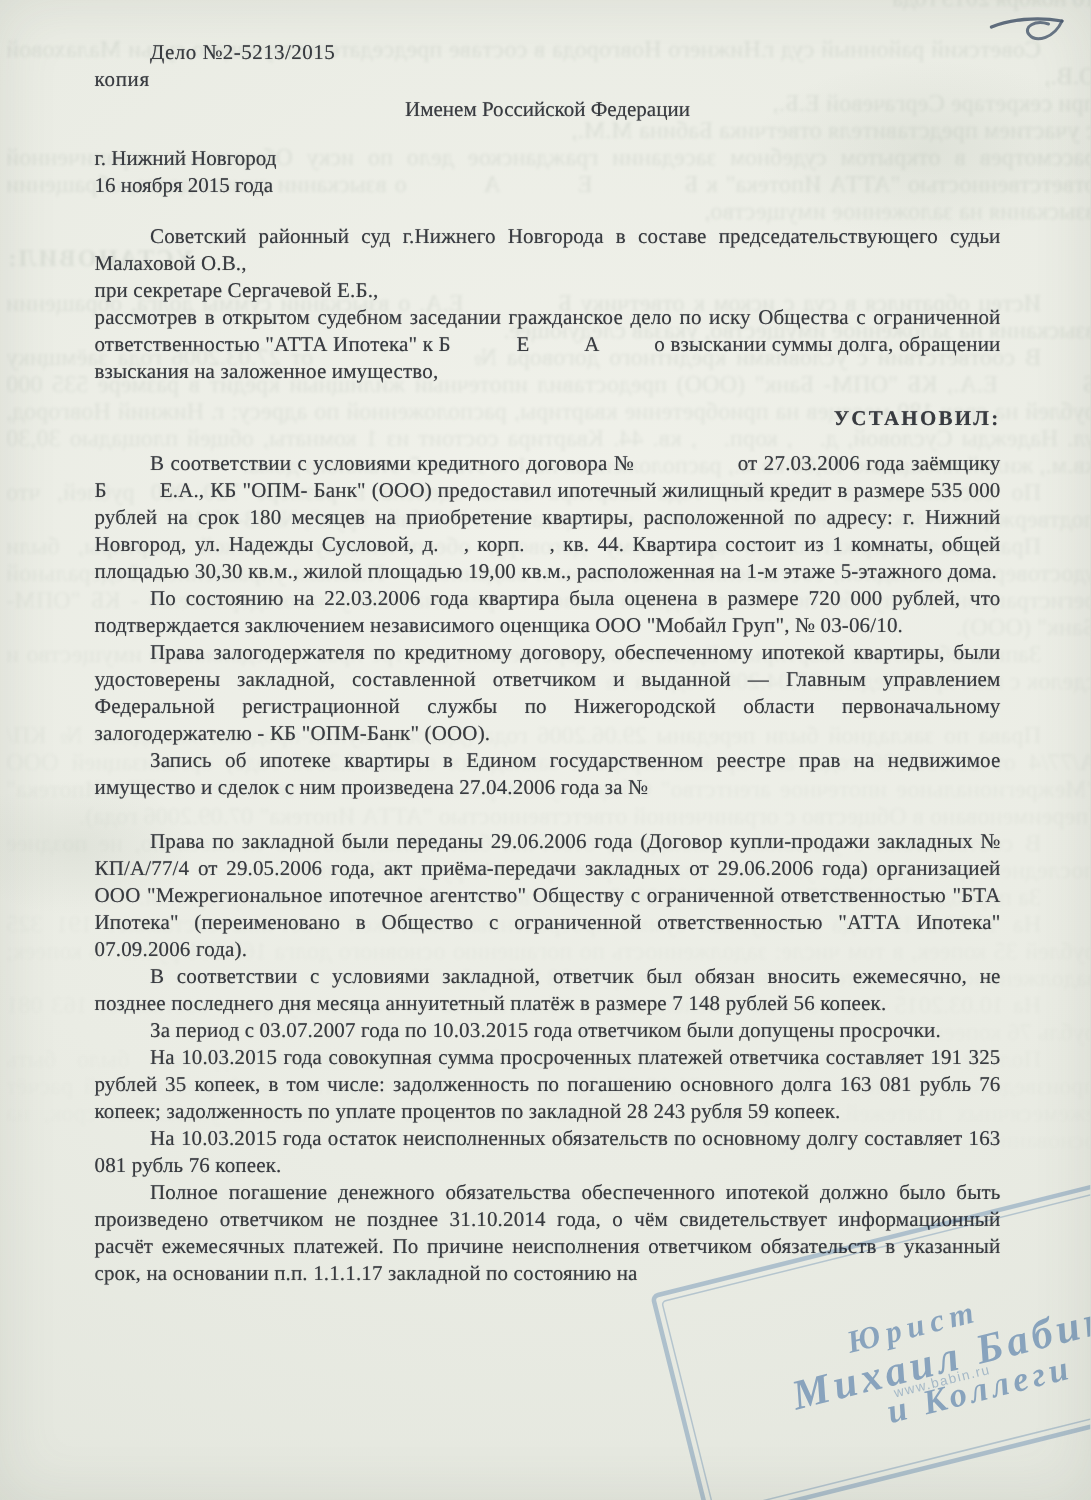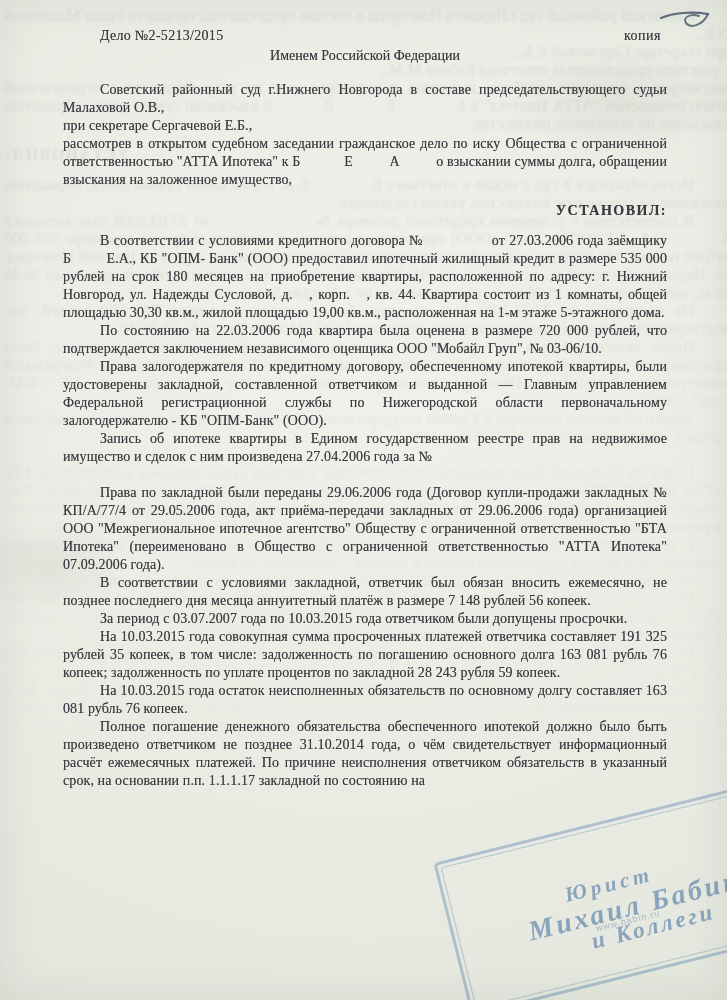--- a/index.html
+++ b/index.html
@@ -34,21 +34,21 @@
   
   .content {
     position: relative;
     z-index: 2;
     padding: 27px 60px 0 63px;
     font-size: 14px;
     line-height: 18px;
     text-shadow: 0 0 .5px rgba(45,48,52,.55);
   }
 
-  .row { display: flex; justify-content: space-between; align-items: flex-start; }
+  .row { display: flex; justify-content: space-between; align-items: flex-start; flex-direction: column; }
   .case-number { margin-left: 37px; letter-spacing: .3px; }
   .copy-label { letter-spacing: .5px; margin-right: 6px; }
 
   .doc-title {
     text-align: center;
     font-weight: bold;
     font-size: 15.5px;
     letter-spacing: .8px;
     margin-top: 17px;
   }
@@ -170,20 +170,24 @@
 
   <div class="content" id="content">
 
     <div class="row">
       <span class="case-number">Дело №2-5213/2015</span>
       <span class="copy-label">копия</span>
     </div>
 
     <div class="doc-subtitle">Именем Российской Федерации</div>
 
+    <div class="row place-row">
+      <span>г. Нижний Новгород</span>
+      <span>16 ноября 2015 года</span>
+    </div>
 
     <div class="intro-block">
       <p class="para indent">Советский районный суд г.Нижнего Новгорода в составе председательствующего судьи Малаховой О.В.,</p>
       <p class="para">при секретаре Сергачевой Е.Б.,</p>
       <p class="para">рассмотрев в открытом судебном заседании гражданское дело по иску Общества с ограниченной ответственностью "АТТА Ипотека" к Б&nbsp;&nbsp;&nbsp;&nbsp;&nbsp;&nbsp;&nbsp;&nbsp;&nbsp;&nbsp;&nbsp;&nbsp;Е&nbsp;&nbsp;&nbsp;&nbsp;&nbsp;&nbsp;&nbsp;&nbsp;&nbsp;&nbsp;А&nbsp;&nbsp;&nbsp;&nbsp;&nbsp;&nbsp;&nbsp;&nbsp;&nbsp;&nbsp;о взыскании суммы долга, обращении взыскания на заложенное имущество,</p>
     </div>
 
     <div class="section-heading">УСТАНОВИЛ:</div>
 
     <p class="para indent">В соответствии с условиями кредитного договора №&nbsp;&nbsp;&nbsp;&nbsp;&nbsp;&nbsp;&nbsp;&nbsp;&nbsp;&nbsp;&nbsp;&nbsp;&nbsp;&nbsp;&nbsp;&nbsp;от 27.03.2006 года заёмщику Б&nbsp;&nbsp;&nbsp;&nbsp;&nbsp;&nbsp;&nbsp;&nbsp;&nbsp;Е.А., КБ "ОПМ- Банк" (ООО) предоставил ипотечный жилищный кредит в размере 535 000 рублей на срок 180 месяцев на приобретение квартиры, расположенной по адресу: г. Нижний Новгород, ул. Надежды Сусловой, д.&nbsp;&nbsp;&nbsp;, корп.&nbsp;&nbsp;&nbsp;, кв. 44. Квартира состоит из 1 комнаты, общей площадью 30,30 кв.м., жилой площадью 19,00 кв.м., расположенная на 1-м этаже 5-этажного дома.</p>

